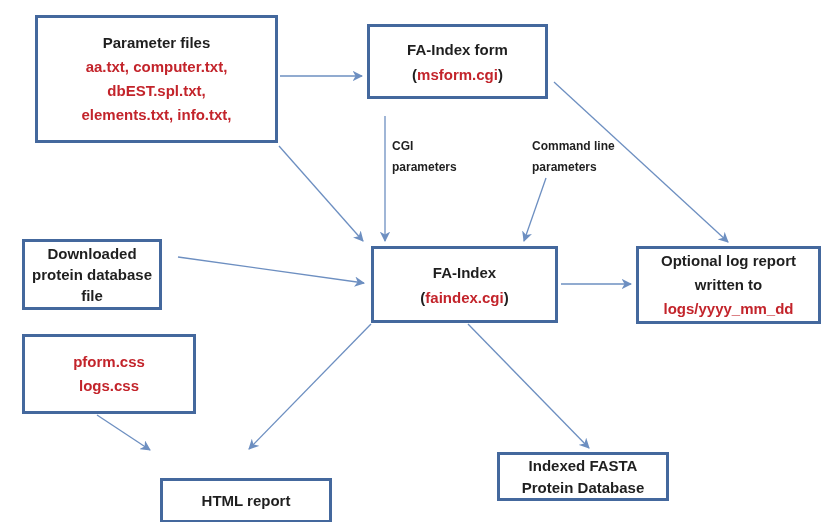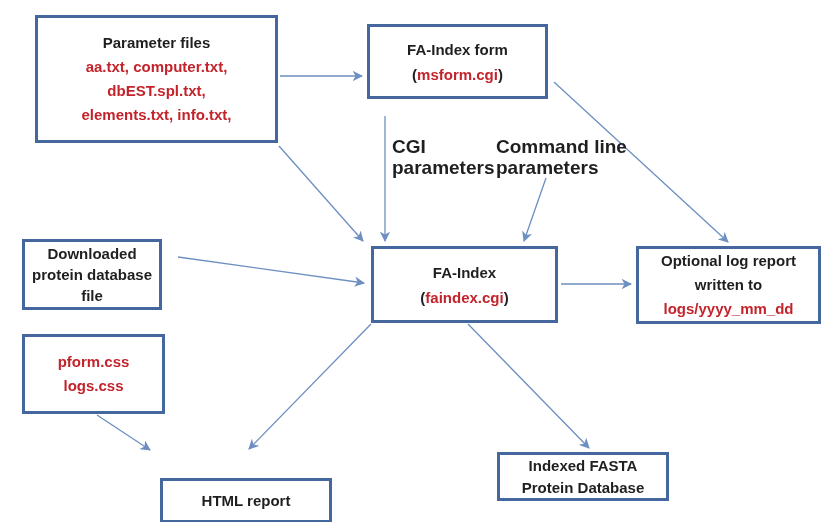--- a/index.html
+++ b/index.html
@@ -29,44 +29,44 @@
     font-weight:bold;
     color:var(--black);
     font-size:15px;
     line-height:23px;
     z-index:2;
   }
   .red{color:var(--red);}
   .label{
     position:absolute;
     font-weight:bold;
-    font-size:19px;
+    font-size:12px;
     line-height:21px;
     color:var(--black);
     text-align:left;
     z-index:2;
     background:transparent;
   }
   #connectors{
     position:absolute;
     left:0;top:0;
     width:838px;height:522px;
     z-index:1;
   }
   
   .b-params   {left:35px;  top:15px;  width:243px; height:128px; line-height:24px;}
   .b-form     {left:367px; top:24px;  width:181px; height:75px;  line-height:25px;}
   .b-download {left:22px;  top:222px; width:140px; height:71px;  line-height:21px;margin-top:17px;}
   .b-faindex  {left:371px; top:246px; width:187px; height:77px;  line-height:25px;}
   .b-log      {left:636px; top:246px; width:185px; height:78px;  line-height:24px;}
-  .b-assets   {left:22px;  top:334px; width:143px; height:80px;  line-height:24px;}
+  .b-assets   {left:22px;  top:334px; width:174px; height:80px;  line-height:24px;}
   .b-report   {left:152px; top:478px; width:172px; height:45px;margin-left:8px;}
   .b-fasta    {left:497px; top:452px; width:172px; height:49px;  line-height:22px;}
   .l-cgi {left:392px; top:136px;}
-  .l-cmd {left:496px; top:136px;}
+  .l-cmd {left:532px; top:136px;}
 </style>
 </head>
 <body>
 
 <div class="canvas">
 
   <svg id="connectors" viewBox="0 0 838 522" xmlns="http://www.w3.org/2000/svg">
     <defs>
       <marker id="ah" viewBox="0 0 10 10" refX="9" refY="5" markerWidth="8" markerHeight="8" orient="auto">
         <path d="M0,0 L10,5 L0,10 L2.8,5 Z" fill="#6d8fc1"></path>

